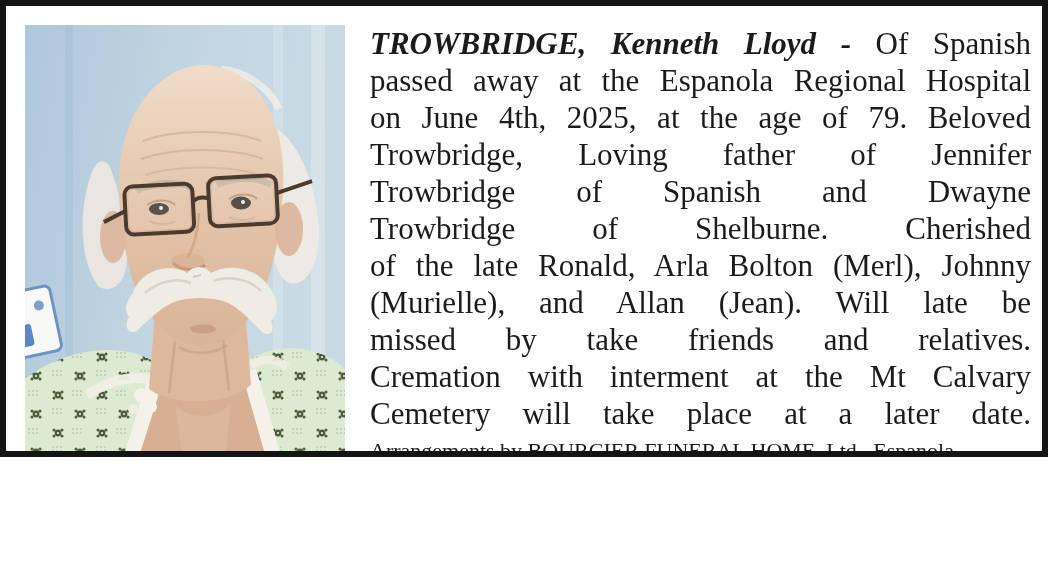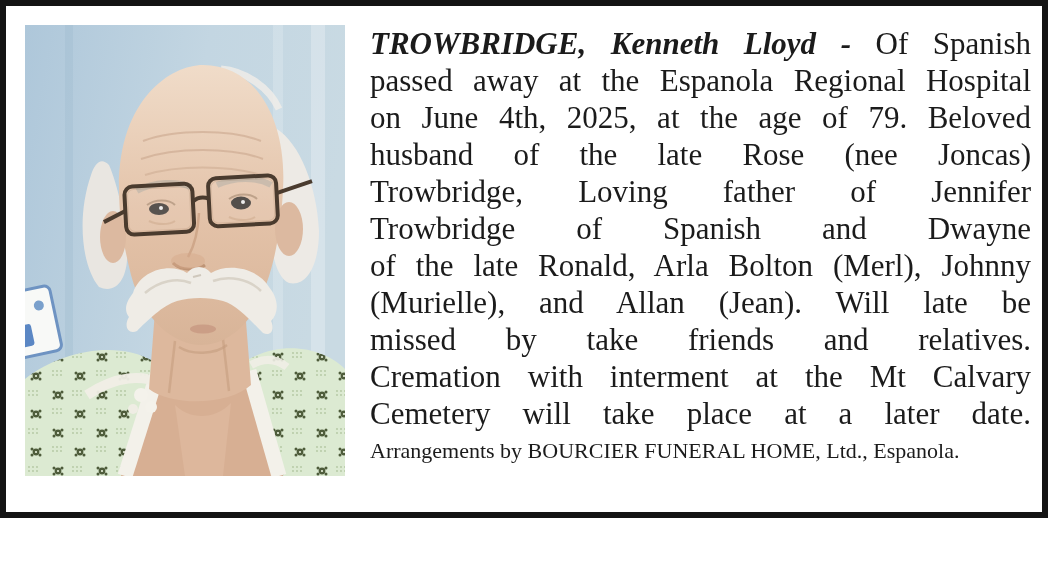--- a/index.html
+++ b/index.html
@@ -3,21 +3,21 @@
 <meta charset="utf-8">
 <style>
   * { box-sizing: border-box; }
   html, body { margin: 0; padding: 0; }
   body {
     width: 1048px; height: 563px;
     background: #ffffff;
     font-family: "Liberation Serif", "DejaVu Serif", serif;
   }
   .page {
-    width: 1048px; height: 518px;
+    width: 1048px; height: 457px;
     border: 6px solid #141414;
     background: #ffffff;
     padding: 19px 11px 8px 19px;
     overflow: hidden;
     color: #1b1b1b;
   }
   .photo-figure {
     float: left;
     width: 320px; height: 451px;
     margin: 0 25px 28px 0;
@@ -181,23 +181,23 @@
     </svg>
   </figure>
 
   <div class="obit-body">
     <div class="obit-line">
       <span class="deceased-name">TROWBRIDGE, Kenneth Lloyd -</span>
       <span>Of Spanish</span>
     </div>
     <div class="obit-line">passed away at the Espanola Regional Hospital</div>
     <div class="obit-line">on June 4th, 2025, at the age of 79. Beloved</div>
-    <div class="obit-line">husband of the late Rose (nee Joncas)</div>
     <div class="obit-line">Trowbridge, Loving father of Jennifer</div>
     <div class="obit-line">Trowbridge of Spanish and Dwayne</div>
+    <div class="obit-line">Trowbridge of Shelburne. Cherished</div>
     <div class="obit-line">of the late Ronald, Arla Bolton (Merl), Johnny</div>
     <div class="obit-line">(Murielle), and Allan (Jean). Will late be</div>
     <div class="obit-line">missed by take friends and relatives.</div>
     <div class="obit-line">Cremation with interment at the Mt Calvary</div>
     <div class="obit-line">Cemetery will take place at a later date.</div>
   </div>
 
   <div class="arrangements">Arrangements by BOURCIER FUNERAL HOME, Ltd., Espanola.</div>
 
 </div>

